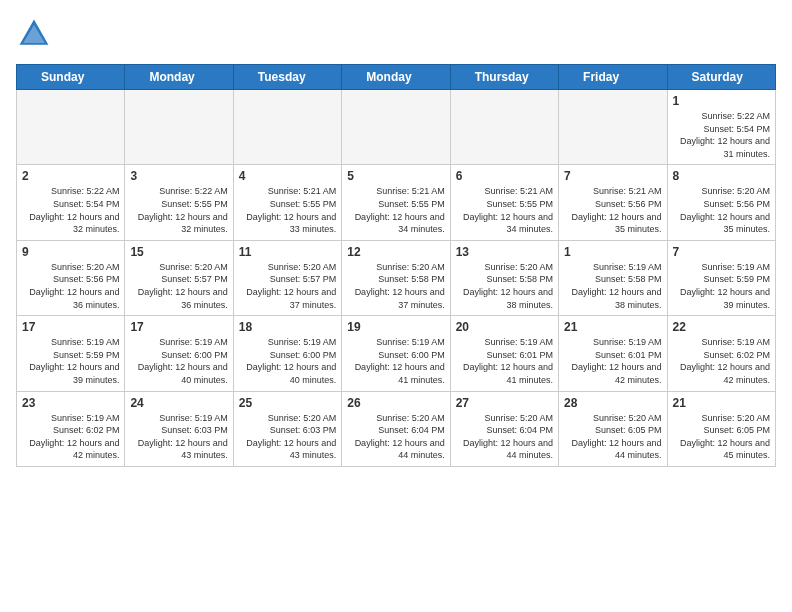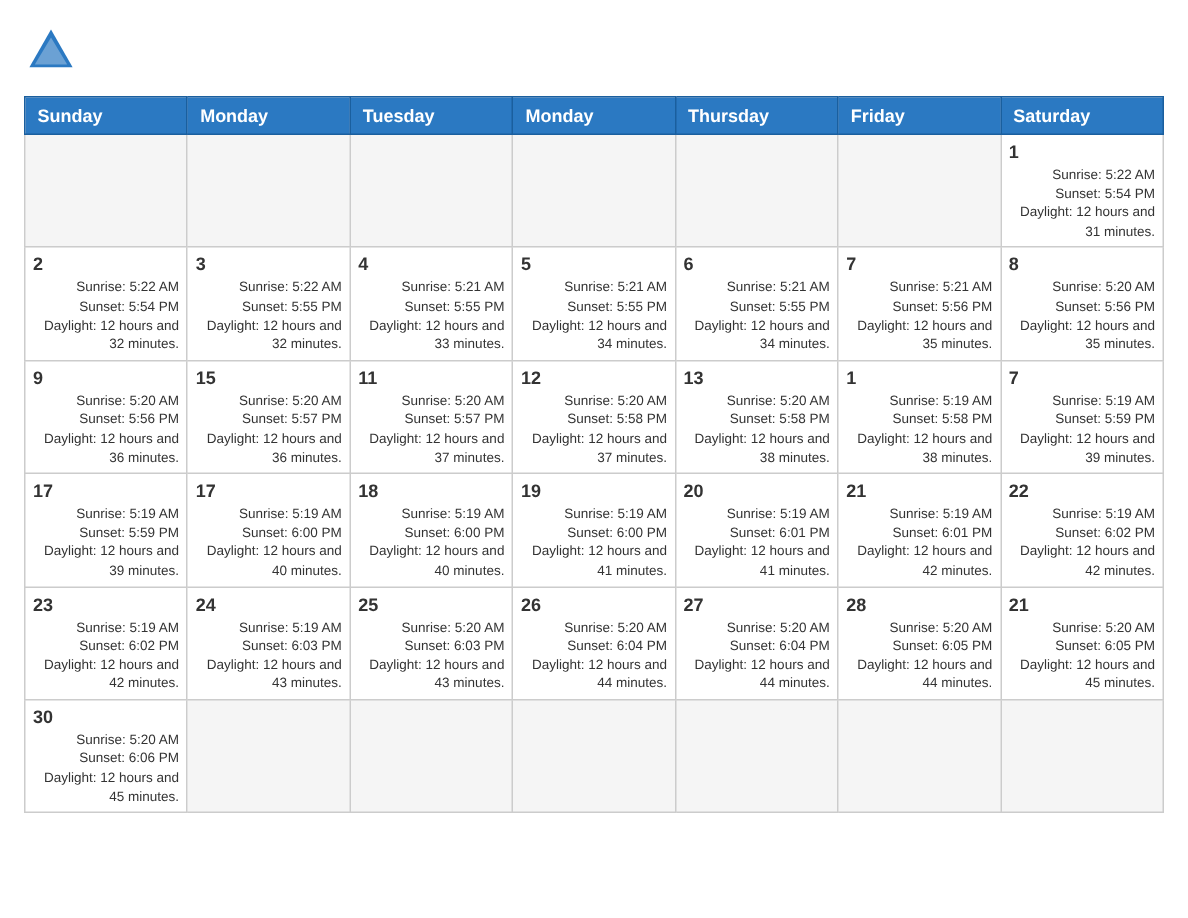--- a/index.html
+++ b/index.html
@@ -47,21 +47,21 @@
     .calendar {
       width: 100%;
       border-collapse: collapse;
       border: 1px solid #ccc;
     }
     .calendar th {
       background: #2b79c2;
       color: #fff;
       font-size: 12px;
       font-weight: bold;
-      padding: 5px 8px;
+      padding: 5px 24px;
       text-align: left;
       border: 1px solid #1a5f9e;
     }
     .calendar td {
       vertical-align: top;
       border: 1px solid #ccc;
       padding: 4px 5px;
       font-size: 9.5px;
       color: #333;
       width: calc(100% / 7);
@@ -302,28 +302,14 @@
 Sunset: 6:05 PM
 Daylight: 12 hours and 44 minutes.</div>
         </td>
         <td>
           <span class="day-number">21</span>
           <div class="day-info" style="white-space: pre-line;">Sunrise: 5:20 AM
 Sunset: 6:05 PM
 Daylight: 12 hours and 45 minutes.</div>
         </td>
       </tr>
-      <tr class="last-row">
-        <td>
-          <span class="day-number">30</span>
-          <div class="day-info" style="white-space: pre-line;">Sunrise: 5:20 AM
-Sunset: 6:06 PM
-Daylight: 12 hours and 45 minutes.</div>
-        </td>
-        <td class="empty"></td>
-        <td class="empty"></td>
-        <td class="empty"></td>
-        <td class="empty"></td>
-        <td class="empty"></td>
-        <td class="empty"></td>
-      </tr>
     </tbody>
 </table>
 
 </body></html>

